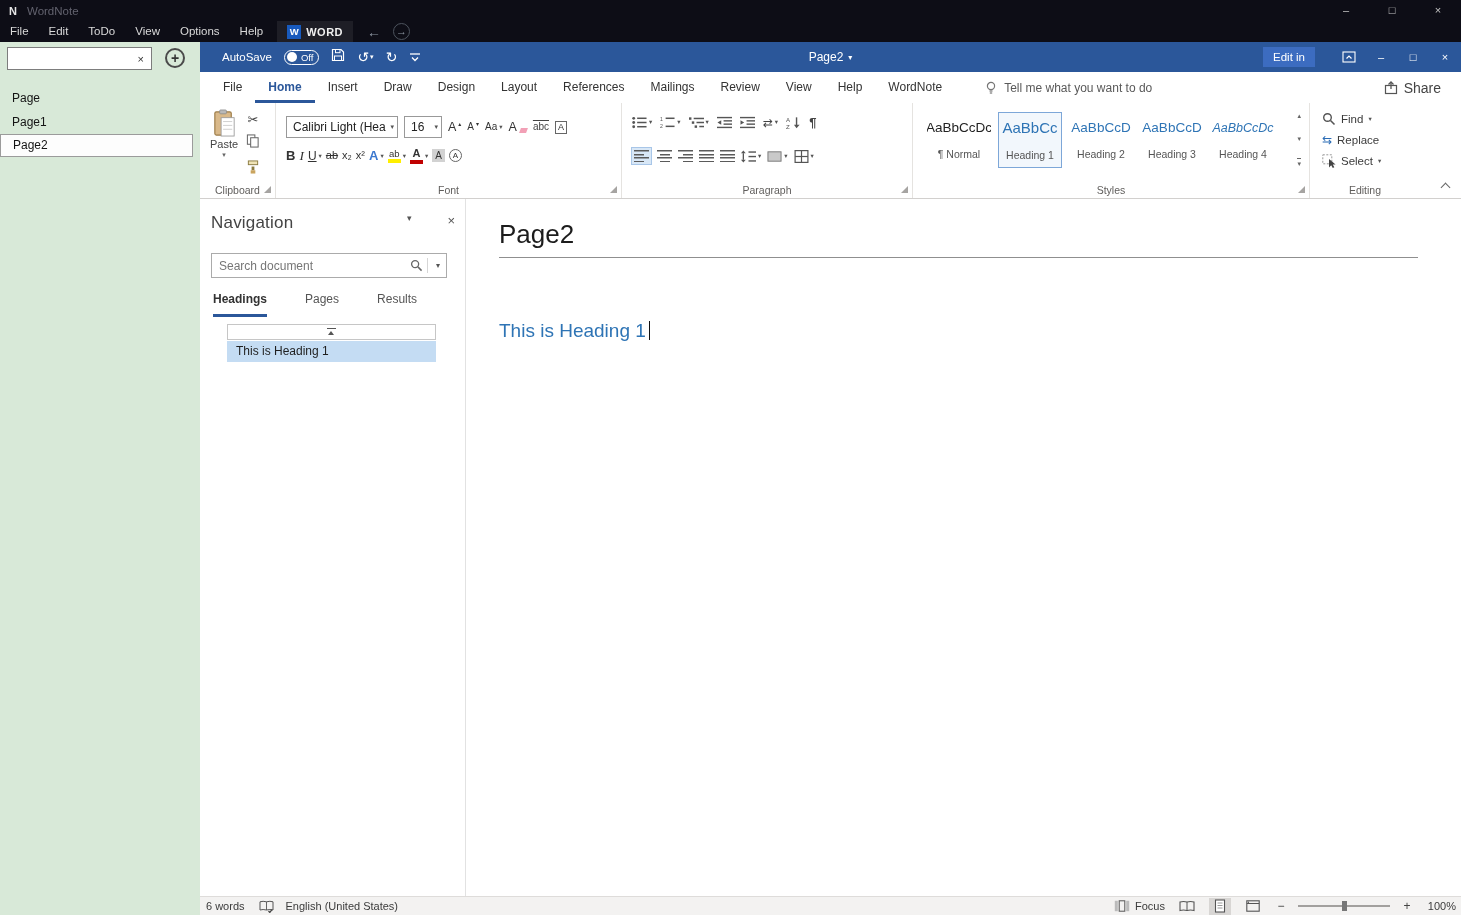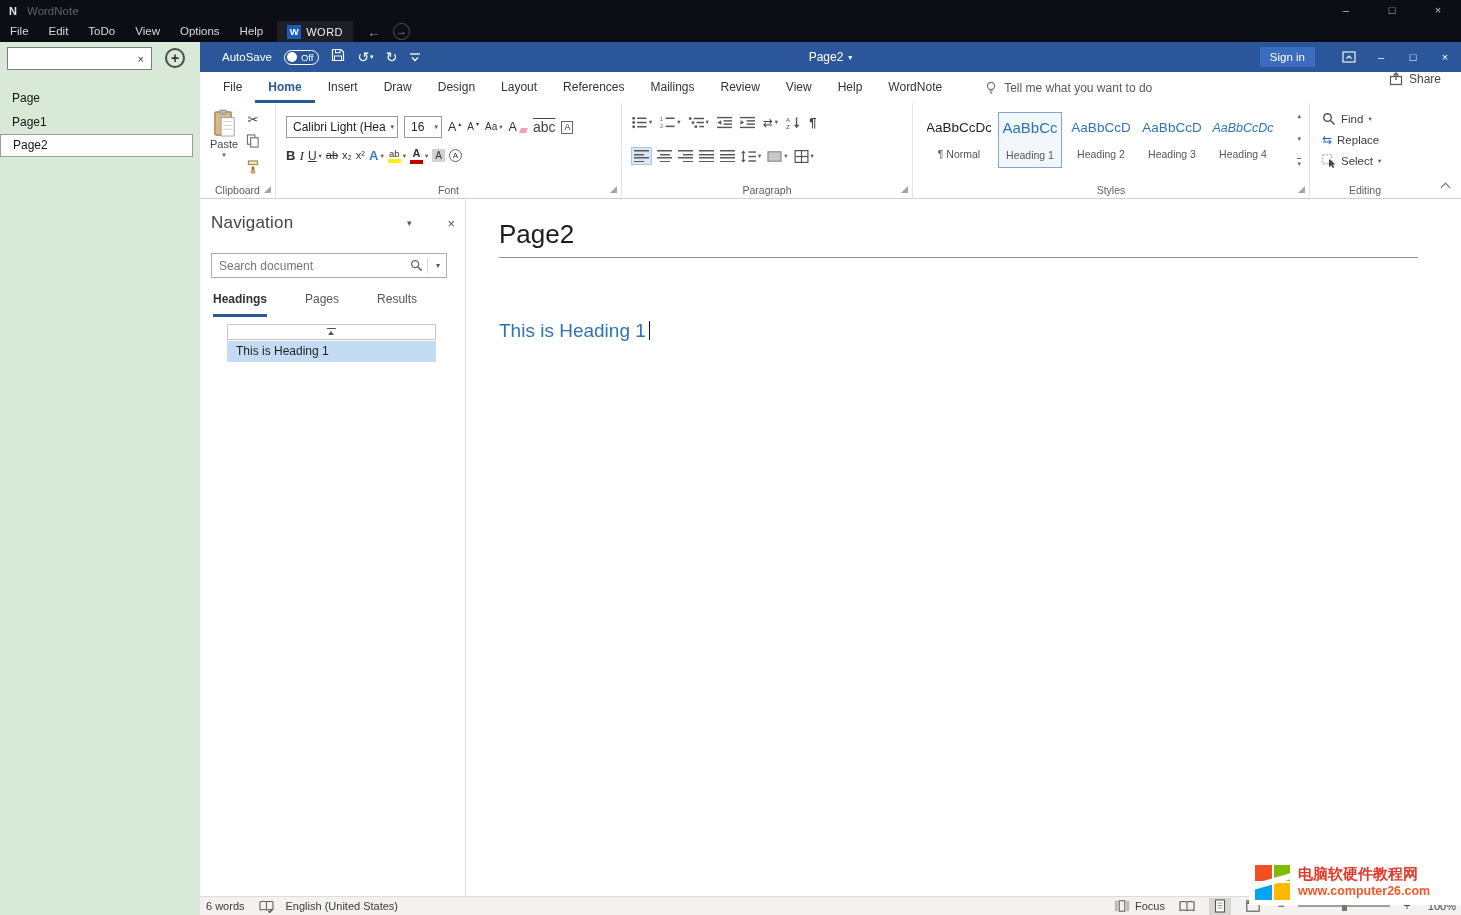--- a/index.html
+++ b/index.html
@@ -10,21 +10,21 @@
 
 .app-titlebar{height:21px;background:#0d0d16;display:flex;align-items:center;flex:0 0 auto}
 .app-logo{color:#e6e6e6;font-weight:bold;font-size:11px;margin-left:6px;width:14px;text-align:center}
 .app-title{color:#62626e;font-size:11.5px;margin-left:7px}
 .app-controls{margin-left:auto;display:flex}
 .app-controls .acbtn{width:46px;text-align:center;color:#c4c4c4;font-size:11px;line-height:21px}
 .app-menubar{height:21px;background:#0d0d16;display:flex;align-items:center;flex:0 0 auto}
 .menu-item{color:#d9d9d9;font-size:11.5px;padding:0 10px;line-height:21px}
 .word-tab{display:flex;align-items:center;gap:5px;padding:0 10px;height:21px;margin-left:4px;background:rgba(255,255,255,0.07)}
 .word-tab-icon{width:14px;height:14px;background:#185abd;color:#fff;font-size:9.5px;font-weight:bold;text-align:center;line-height:14px}
-.word-tab-label{color:#f0f0f0;font-size:11px;font-weight:normal;letter-spacing:.5px}
+.word-tab-label{color:#f0f0f0;font-size:11px;font-weight:bold;letter-spacing:.5px}
 .nav-back{color:#8f98a4;font-size:14px;margin-left:14px}
 .nav-fwd{color:#8f98a4;font-size:11px;margin-left:12px;width:17px;height:17px;border:1px solid #4d545e;border-radius:50%;text-align:center;line-height:15px}
 
 
 .main{flex:1;display:flex;min-height:0}
 .sidebar{width:200px;background:#d8e9d8;position:relative;flex:0 0 auto}
 .sb-search{position:absolute;left:7px;top:5px;width:145px;height:23px;background:#fff;border:1px solid #7d7d7d;display:flex;align-items:center}
 .sb-search input{flex:1;min-width:0;border:none;outline:none;font-size:12px;padding:0 5px;font-family:inherit;background:transparent}
 .sb-x{color:#333;font-size:11px;padding:0 7px}
 .sb-add{position:absolute;left:165px;top:6px;width:20px;height:20px;border:2px solid #4a4a4a;border-radius:50%;color:#333;font-size:14px;line-height:16px;text-align:center;font-weight:bold}
@@ -48,21 +48,21 @@
 .wtb-right{margin-left:auto;display:flex;align-items:center;gap:0}
 .signin{background:#3c6cc0;font-size:11.5px;padding:4px 10px;margin-right:18px}
 .wbtn{width:32px;text-align:center;font-size:11px;line-height:30px;display:flex;align-items:center;justify-content:center;height:30px}
 
 
 .rtabs{height:31px;display:flex;align-items:stretch;background:#fff;flex:0 0 auto}
 .rtab{font-size:12px;color:#333;padding:0 13px;line-height:31px}
 .rtab:first-child{margin-left:10px}
 .rtab.active{color:#2b579a;box-shadow:inset 0 -3px 0 #2b579a;font-weight:bold}
 .tellme{display:flex;align-items:center;gap:7px;margin-left:30px;color:#595959;font-size:12px}
-.share{display:flex;gap:6px;margin-left:auto;margin-right:20px;color:#444;font-size:12px}
+.share{display:flex;align-items:center;gap:6px;margin-left:auto;margin-right:20px;color:#444;font-size:14px}
 
 
 .ribbon{height:96px;position:relative;background:#fff;border-bottom:1px solid #d2d0ce;flex:0 0 auto}
 .grp{position:absolute;top:0;bottom:0}
 .grp.bord{border-right:1px solid #e5e3e0}
 .grp-label{position:absolute;bottom:2px;left:0;right:0;text-align:center;font-size:10.5px;color:#605e5c}
 .launcher{position:absolute;right:4px;bottom:5px;width:0;height:0;border-left:7px solid transparent;border-bottom:7px solid #a6a4a2}
 .grp-clipboard{left:0;width:76px}
 .paste-btn{position:absolute;left:8px;top:6px;width:32px;display:flex;flex-direction:column;align-items:center;gap:1px;font-size:11px;color:#444}
 .paste-btn .cc{font-size:7px;color:#666}
@@ -89,21 +89,21 @@
 .subtxt{font-size:11px}
 .fxA{font-size:13px;font-weight:bold;color:#3b78cf}
 .stack{display:flex;flex-direction:column;align-items:center;line-height:1}
 .hl-ab{font-size:9.5px}
 .fc-A{font-size:11px;font-weight:bold}
 .bar{width:13px;height:3.5px;margin-top:1px}
 .bar.yellow{background:#ffef00}
 .bar.red{background:#c00000}
 .shadeA{font-size:10px;background:#d2d2d2;padding:1px 3px;line-height:11px}
 .circA{font-size:8px;border:1px solid #666;border-radius:50%;width:13px;height:13px;line-height:11px;text-align:center}
-.phon{font-size:14px;text-decoration:overline;color:#444}
+.phon{font-size:10px;text-decoration:overline;color:#444}
 .charbox{font-size:9px;border:1px solid #666;padding:0 2px;line-height:11px}
 .eraser{width:7px;height:5px;background:#f2a0b6;transform:skewX(-20deg);margin-top:7px;margin-left:1px}
 .grp-para{left:422px;width:291px}
 .prow{position:absolute;left:10px;display:flex;align-items:center}
 .prow.r1{top:13px;gap:8px}
 .prow.r2{top:45px;gap:6px}
 .sv{width:15px;height:13px;fill:#555}
 .sv text{fill:#555;font-family:"Liberation Sans",sans-serif}
 .pilc{font-size:13px;color:#444;font-weight:bold}
 .asiang{font-size:12px;color:#444}
@@ -127,21 +127,21 @@
 .edit-rows{position:absolute;left:12px;top:9px;display:flex;flex-direction:column;gap:8px}
 .erow{display:flex;align-items:center;gap:5px;font-size:11.5px;color:#3b3b3b}
 .erow .cc{font-size:6.5px;color:#555}
 .repl{font-size:12px;color:#2b6cb5;line-height:10px}
 .collapse-ribbon{position:absolute;right:12px;bottom:7px;width:7px;height:7px;border-left:1.6px solid #666;border-top:1.6px solid #666;transform:rotate(45deg)}
 .sv14{width:14px;height:14px}
 
 
 .content{flex:1;display:flex;min-height:0;background:#fff}
 .navpane{width:266px;border-right:1px solid #e2e2e2;position:relative;background:#fff;flex:0 0 auto}
-.nav-head{position:absolute;top:14px;left:11px;right:10px;display:flex;align-items:center}
+.nav-head{position:absolute;top:14px;left:11px;right:10px;display:flex;}
 .nav-title{font-size:17px;color:#444;letter-spacing:.2px}
 .nav-dd{margin-left:auto;margin-right:36px;font-size:9px;color:#555}
 .nav-x{font-size:13px;color:#555}
 .nav-search{position:absolute;top:54px;left:11px;width:236px;height:25px;border:1px solid #ababab;display:flex;align-items:center;background:#fff}
 .nav-search input{flex:1;min-width:0;border:none;outline:none;font-size:12px;padding:0 7px;font-family:inherit;color:#333}
 .nav-search input::placeholder{color:#767676}
 .nsep{width:1px;height:15px;background:#d6d6d6;margin:0 4px}
 .nmag{display:flex;align-items:center}
 .ncc{font-size:8px;color:#555;padding:0 6px 0 4px}
 .nav-tabs{position:absolute;top:93px;left:13px;display:flex;gap:38px}
@@ -254,21 +254,21 @@
                 <line x1="1" y1="2" x2="11" y2="2" stroke="#fff" stroke-width="1.3"></line>
                 <polyline points="3,5.5 6,8.5 9,5.5" fill="none" stroke="#fff" stroke-width="1.3"></polyline>
               </svg>
           </span>
         </div>
         <div class="wtb-center">
           <span>Page2</span>
           <span class="cc">▾</span>
         </div>
         <div class="wtb-right">
-          <span class="signin">Sign in</span>
+          <span class="signin">Edit in</span>
           <span class="wbtn">
             <svg width="14" height="12" viewBox="0 0 14 12">
                 <rect x="1" y="1" width="12" height="10" fill="none" stroke="#fff" stroke-width="1.1"></rect>
                 <polyline points="4.5,7.5 7,5 9.5,7.5" fill="none" stroke="#fff" stroke-width="1.2"></polyline>
               </svg>
           </span>
           <span class="wbtn">–</span>
           <span class="wbtn">□</span>
           <span class="wbtn">×</span>
         </div>
@@ -672,26 +672,14 @@
               <span class="zthumb"></span>
             </span>
           <span class="zplus">+</span>
           <span class="zpct">100%</span>
         </div>
       </div>
 
     </div>
   </div>
 
-  <div class="watermark">
-    <div class="ms-logo">
-      <span class="sq1"></span>
-      <span class="sq2"></span>
-      <span class="sq3"></span>
-      <span class="sq4"></span>
-    </div>
-    <div class="wm-text">
-      <span class="wm1">电脑软硬件教程网</span>
-      <span class="wm2">www.computer26.com</span>
-    </div>
-  </div>
 
 </div>
 
 </body></html>

